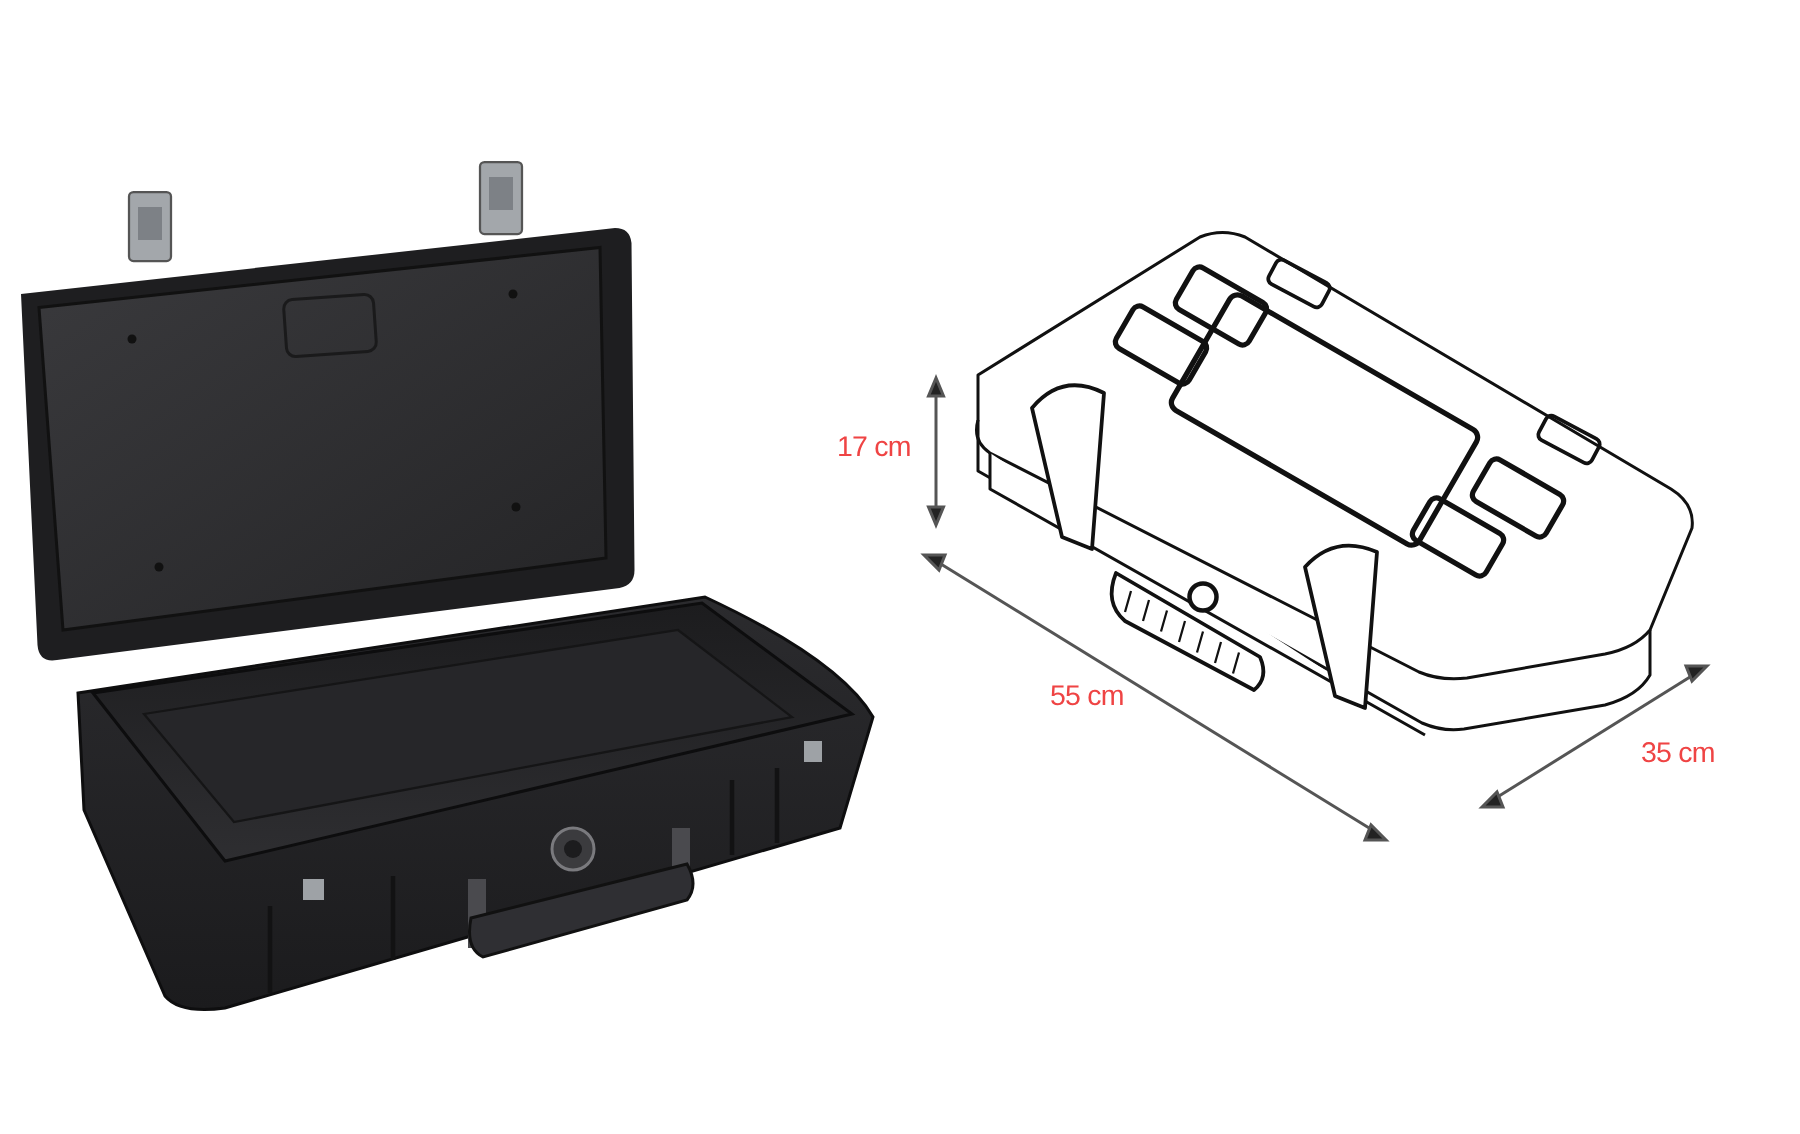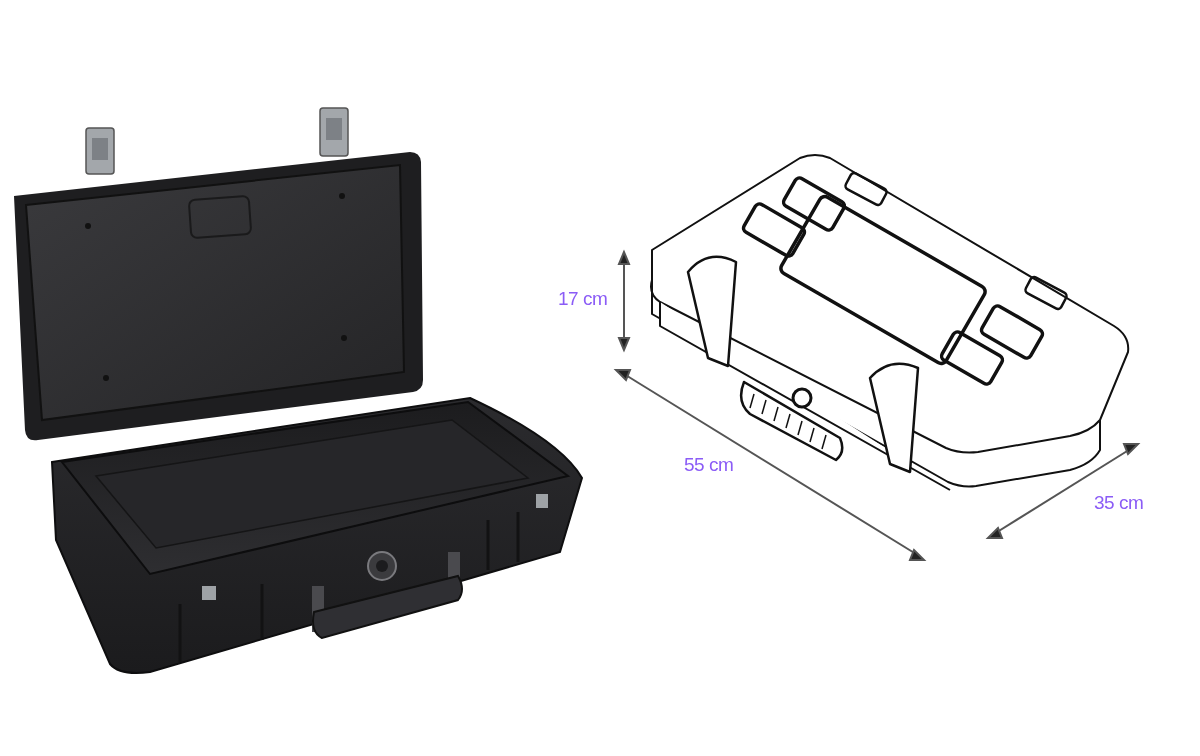--- a/index.html
+++ b/index.html
@@ -1,20 +1,20 @@
 <!DOCTYPE html>
 <html><head>
 <meta charset="utf-8">
 <style>
   html,body{margin:0;padding:0;background:#ffffff;}
   body{width:1200px;height:756px;position:relative;overflow:hidden;font-family:"Liberation Sans",sans-serif;}
   .panel{position:absolute;}
   #photo{left:0;top:0;width:600px;height:756px;}
   #diagram{left:540px;top:130px;width:660px;height:460px;}
-  .dim-label{position:absolute;font-family:"Liberation Sans",sans-serif;font-size:19px;color:#8b5cf6;letter-spacing:-0.5px;}
+  .dim-label{position:absolute;font-family:"Liberation Sans",sans-serif;font-size:19px;color:#ef4444;letter-spacing:-0.5px;}
   svg{position:absolute;left:0;top:0;}
 </style>
 </head>
 <body>
 
 <div class="panel" id="photo">
   <svg width="600" height="756" viewBox="0 0 600 756">
     <defs>
       <linearGradient id="lidg" x1="0" y1="0" x2="1" y2="1">
         <stop offset="0" stop-color="#3a3a3d"></stop>
@@ -127,15 +127,15 @@
       <polygon points="76,240 90,240 86,250"></polygon>
       <polygon points="384,430 370,430 374,420"></polygon>
 
       <line x1="454" y1="404" x2="592" y2="318"></line>
       <polygon points="448,408 458,398 462,408"></polygon>
       <polygon points="598,314 588,324 584,314"></polygon>
     </g>
   </svg>
 
   <span class="dim-label" style="left:18px;top:158px;">17 cm</span>
-  <span class="dim-label" style="left:144px;top:324px;">55 cm</span>
+  <span class="dim-label" style="left:160px;top:324px;">55 cm</span>
   <span class="dim-label" style="left:554px;top:362px;">35 cm</span>
 </div>
 
 </body></html>

